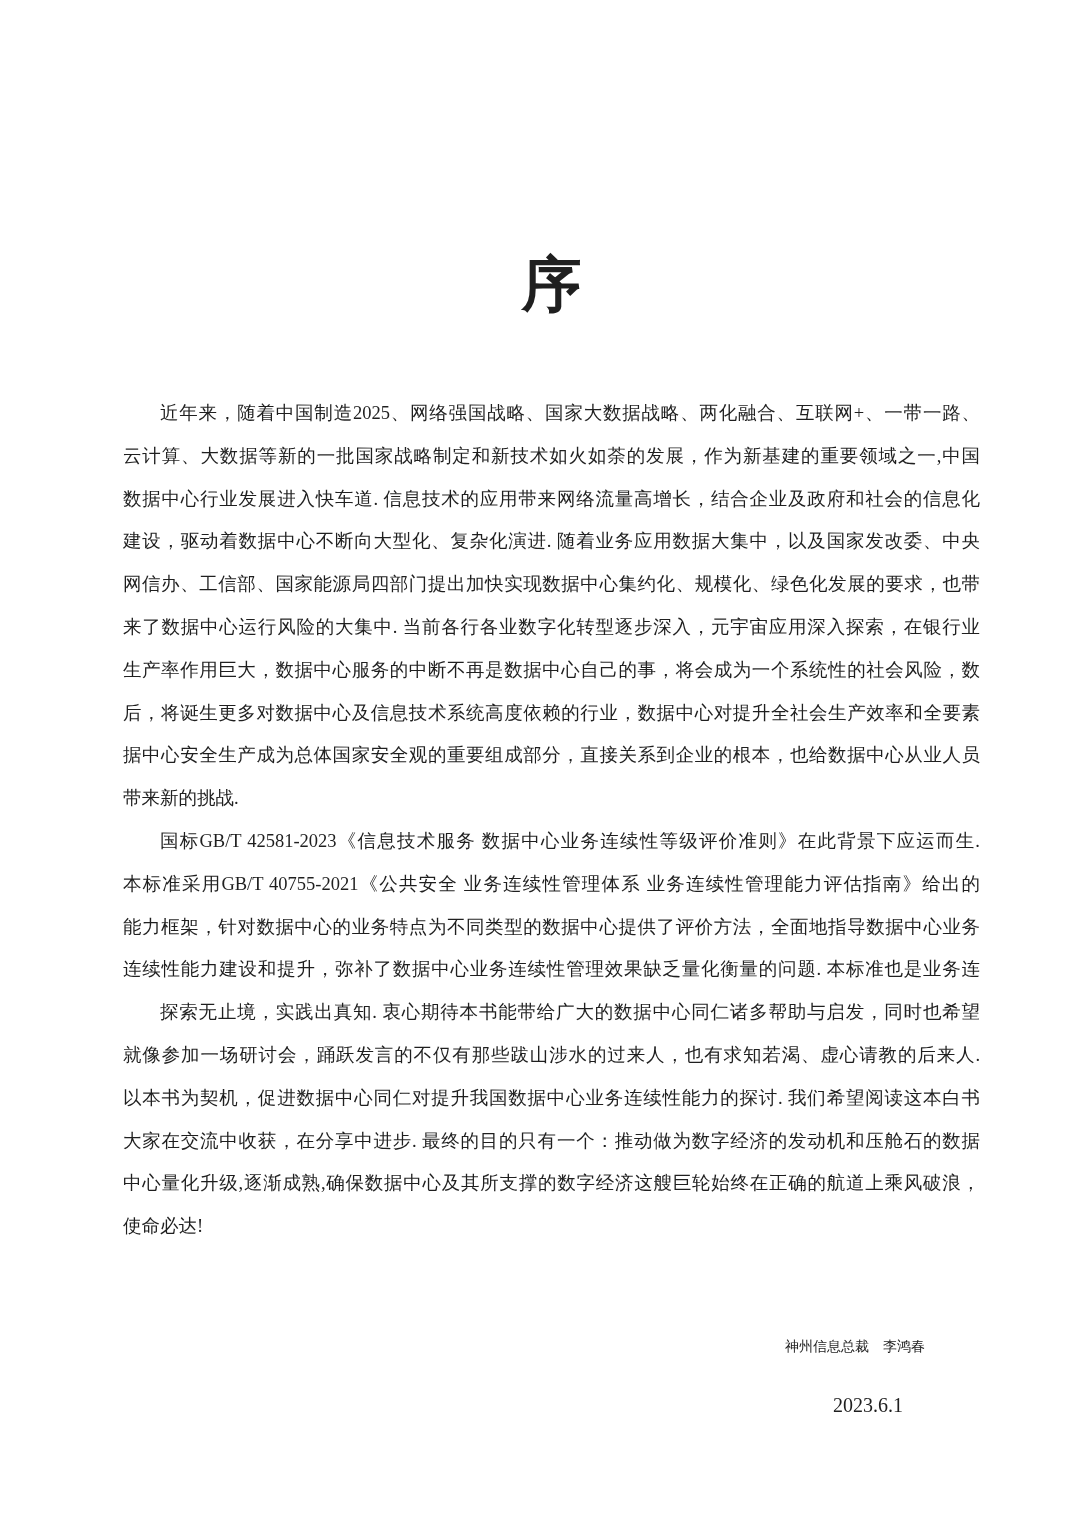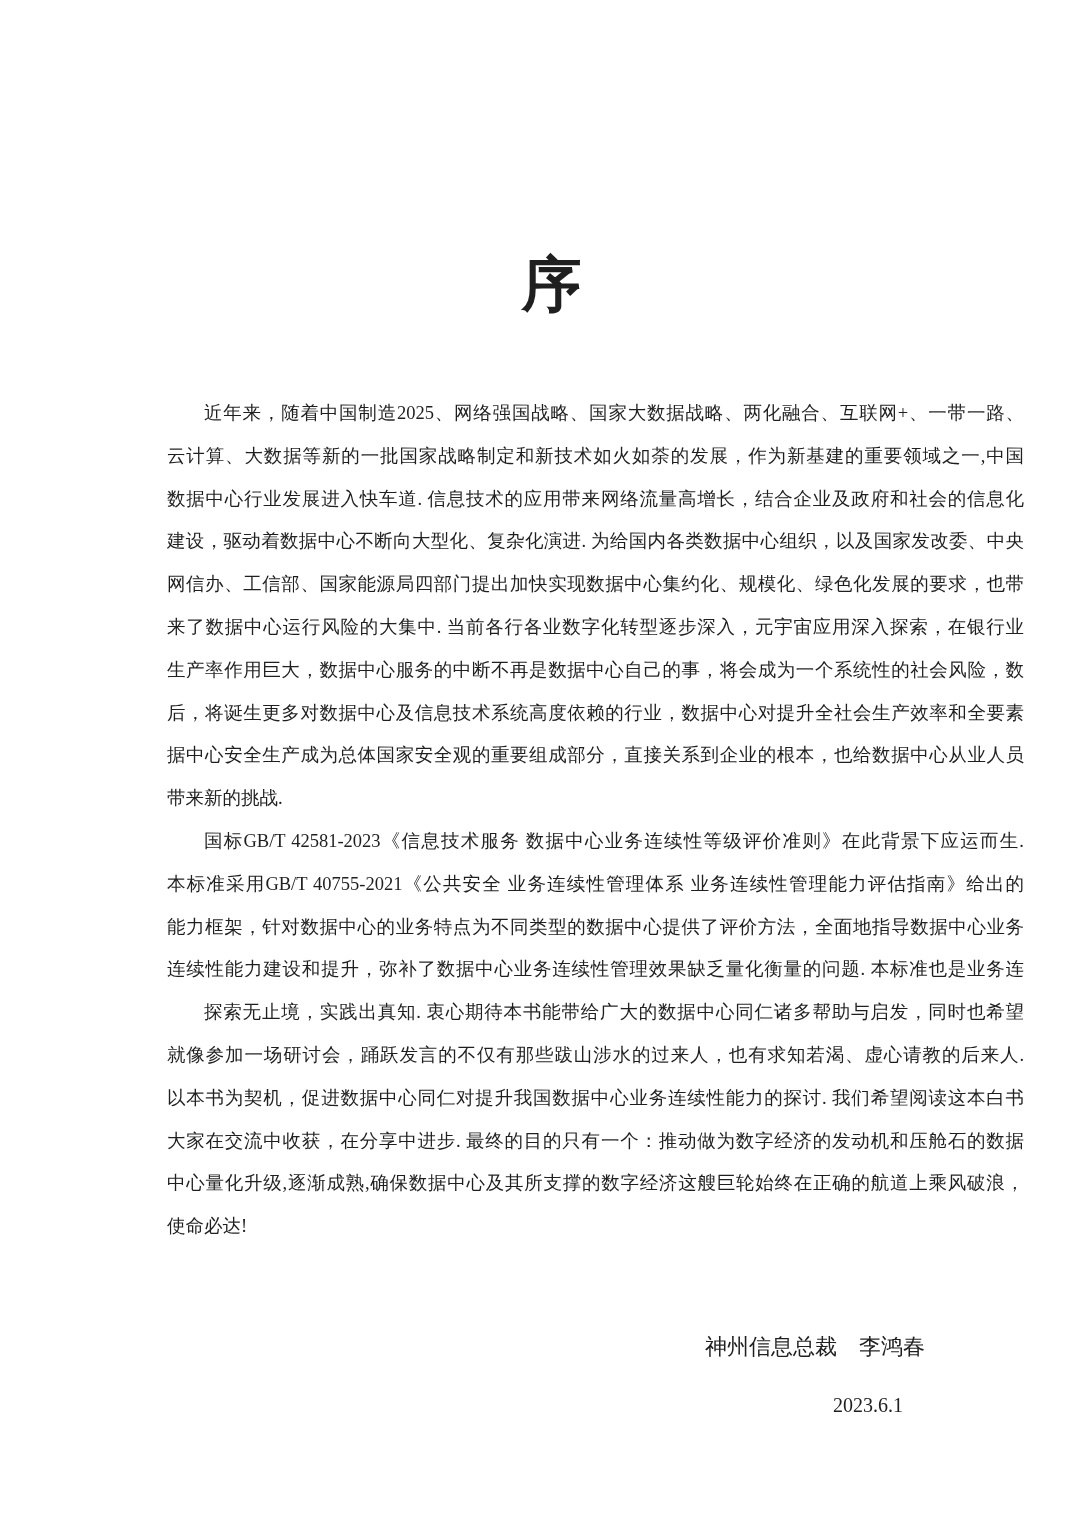--- a/index.html
+++ b/index.html
@@ -27,21 +27,20 @@
     line-height: 70px;
     font-weight: bold;
     letter-spacing: 0;
   }
   .body-text {
     position: absolute;
     top: 392px;
     left: 123px;
     width: 857px;
     font-size: 18.5px;
-    margin-left: 44px;
   }
   .paragraph {
     margin: 0;
     padding: 0;
   }
   .line {
     height: 42.8px;
     line-height: 42.8px;
     text-align: justify;
     text-align-last: justify;
@@ -51,21 +50,21 @@
   .line.first {
     text-indent: 2em;
   }
   .line.last {
     text-align-last: left;
   }
   .signature {
     position: absolute;
     top: 1332px;
     right: 155px;
-    font-size: 22px;
+    font-size: 14px;
     line-height: 30px;
     white-space: nowrap;
   }
   .date {
     position: absolute;
     top: 1379px;
     right: 177px;
     font-size: 20px;
     line-height: 28px;
     white-space: nowrap;
@@ -78,21 +77,21 @@
 <div class="page">
 
   <h1 class="doc-title">序</h1>
 
   <div class="body-text">
 
     <div class="paragraph">
       <div class="line first">近年来，随着中国制造2025、网络强国战略、国家大数据战略、两化融合、互联网+、一带一路、</div>
       <div class="line">云计算、大数据等新的一批国家战略制定和新技术如火如荼的发展，作为新基建的重要领域之一,中国</div>
       <div class="line">数据中心行业发展进入快车道. 信息技术的应用带来网络流量高增长，结合企业及政府和社会的信息化</div>
-      <div class="line">建设，驱动着数据中心不断向大型化、复杂化演进. 为给国内各类数据中心组织，以及国家发改委、中央</div>
+      <div class="line">建设，驱动着数据中心不断向大型化、复杂化演进. 随着业务应用数据大集中，以及国家发改委、中央</div>
       <div class="line">网信办、工信部、国家能源局四部门提出加快实现数据中心集约化、规模化、绿色化发展的要求，也带</div>
       <div class="line">来了数据中心运行风险的大集中. 当前各行各业数字化转型逐步深入，元宇宙应用深入探索，在银行业</div>
       <div class="line">生产率作用巨大，数据中心服务的中断不再是数据中心自己的事，将会成为一个系统性的社会风险，数</div>
       <div class="line">后，将诞生更多对数据中心及信息技术系统高度依赖的行业，数据中心对提升全社会生产效率和全要素</div>
       <div class="line">据中心安全生产成为总体国家安全观的重要组成部分，直接关系到企业的根本，也给数据中心从业人员</div>
       <div class="line last">带来新的挑战.</div>
     </div>
 
     <div class="paragraph">
       <div class="line first">国标GB/T 42581-2023《信息技术服务 数据中心业务连续性等级评价准则》在此背景下应运而生.</div>

